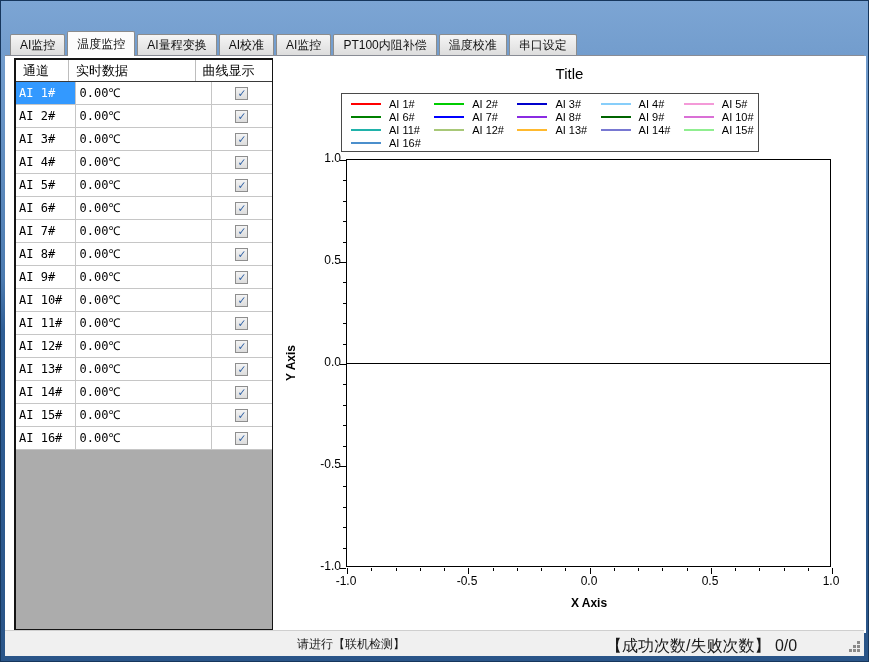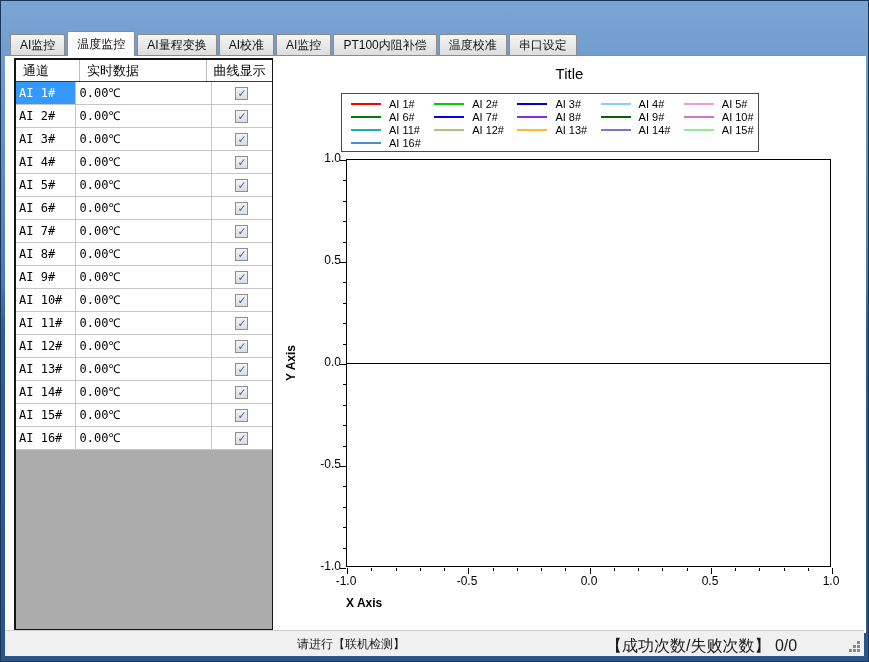--- a/index.html
+++ b/index.html
@@ -42,21 +42,21 @@
 
   
   .content { position:absolute; left:4px; right:4px; top:54px; bottom:31px;
     background:#fff; border-top:1px solid #898C95; }
 
   
   .table-panel { position:absolute; left:9px; top:2px; width:260px; height:573px;
     border:2px solid #141414; background:#fff; display:flex; flex-direction:column; }
   .thead { height:22px; display:flex; border-bottom:1px solid #3A3A3A; background:#fff; }
   .th { font-size:13px; line-height:21px; padding-left:7px; color:#000; }
-  .th.c1 { width:64px; border-right:1px solid #BDBDBD; }
+  .th.c1 { width:53px; border-right:1px solid #BDBDBD; }
   .th.c2 { width:127px; border-right:1px solid #BDBDBD; }
   .th.c3 { width:65px; text-align:center; padding-left:0; }
   .trow { height:23px; display:flex; border-bottom:1px solid #C6C6C6; background:#fff; }
   .cell { font-family:"DejaVu Sans Mono","Liberation Mono",monospace; font-size:12px;
     line-height:22px; color:#000; }
   .cell.c1 { width:64px; padding-left:3px; border-right:1px solid #C6C6C6; }
   .cell.c1.sel { background:#3399FF; color:#fff; }
   .cell.c2 { width:147px; padding-left:4px; border-right:1px solid #C6C6C6; }
   .cell.c3 { width:65px; display:flex; align-items:center; justify-content:center; }
   .checkbox { width:13px; height:13px; border:1px solid #8E8E8E;
@@ -76,21 +76,21 @@
   .plot { position:absolute; left:73px; top:103px; width:485px; height:408px;
     border:1px solid #000; }
   .zero-line { position:absolute; left:0; right:0; top:50%; height:1px; background:#000; }
   .tick { position:absolute; background:#000; }
   .y-tick-labels { position:absolute; left:26px; top:103px; width:42px; height:408px; }
   .ytick { position:absolute; width:100%; text-align:right; font-size:12px; color:#000; }
   .y-axis-label { position:absolute; left:-31px; top:299px; width:100px; height:16px;
     text-align:center; font-size:12px; font-weight:bold; transform:rotate(-90deg); }
   .x-tick-labels { position:absolute; left:73px; top:518px; width:486px; height:16px; }
   .xtick { position:absolute; transform:translateX(-50%); font-size:12px; color:#000; top:0; }
-  .x-axis-label { position:absolute; left:73px; top:540px; width:486px; text-align:left;
+  .x-axis-label { position:absolute; left:73px; top:540px; width:486px; text-align:center;
     font-size:12px; font-weight:bold; }
 
   
   .status-bar { position:absolute; left:4px; right:4px; bottom:5px; height:26px;
     background:#F0F0F0; border-top:1px solid #CFCFCF; }
   .status-left  { position:absolute; left:292px; top:5px; font-size:12px; color:#1A1A1A; }
   .status-right { position:absolute; left:601px; top:5px; font-size:16px; color:#1A1A1A; }
   .grip { position:absolute; right:4px; bottom:4px; width:3px; height:3px; background:#8A8A8A;
     box-shadow:-4px 0 0 #8A8A8A,-8px 0 0 #8A8A8A,0 -4px 0 #8A8A8A,-4px -4px 0 #8A8A8A,0 -8px 0 #8A8A8A; }
 </style>

